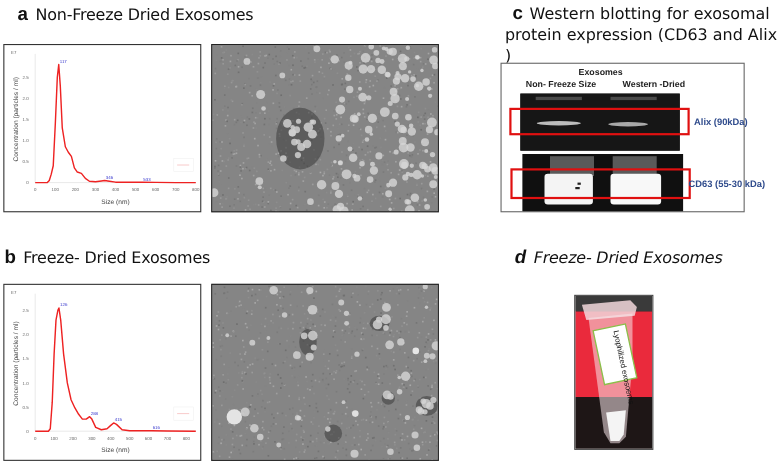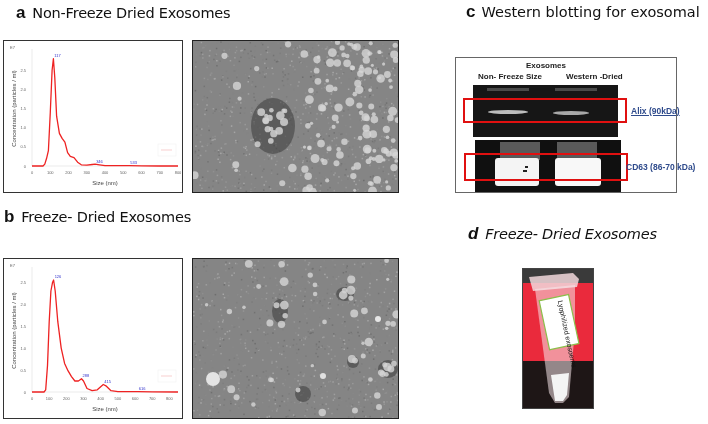--- a/index.html
+++ b/index.html
@@ -1102,21 +1102,21 @@
       <circle cx="95.06301440329217" cy="3.365912208504801" r="3.1144161522633746" fill="#d6d6d6" opacity="0.8"></circle>
       <circle cx="43.95318930041152" cy="44.91615655006859" r="4.104269547325103" fill="#d6d6d6" opacity="0.8"></circle>
       <circle cx="31.500771604938272" cy="14.81130829903978" r="3.087178497942387" fill="#d6d6d6" opacity="0.8"></circle>
       <circle cx="99.3724279835391" cy="126.96803412208504" r="4.3131430041152266" fill="#d6d6d6" opacity="0.8"></circle>
       <circle cx="89.23482510288065" cy="142.30300068587104" r="3.0321630658436214" fill="#d6d6d6" opacity="0.8"></circle>
       <circle cx="42.75462962962963" cy="123.73287465706447" r="3.494238683127572" fill="#d6d6d6" opacity="0.8"></circle>
       <circle cx="1.598508230452675" cy="134.17432270233198" r="3.9493698559670785" fill="#d6d6d6" opacity="0.8"></circle>
     </svg>
 </div>
 
-<div class="title" style="left:4px; top:207px;">
+<div class="title" style="left:4px; top:224px;">
   <span class="lbl">b</span><span>Freeze- Dried  Exosomes</span>
 </div>
 
 <div class="panel-box" style="left:3px; top:258px; width:180px; height:161px;">
   <svg id="chart-b" width="178" height="159">
       <line x1="28" y1="8" x2="28" y2="133" stroke="#ddd" stroke-width="0.6"></line>
       <line x1="28" y1="133" x2="174" y2="133" stroke="#ddd" stroke-width="0.6"></line>
       <text x="6" y="8" font-size="4" fill="#666" font-family="Liberation Sans, sans-serif">E7</text>
       <text x="22" y="134.5" font-size="4" fill="#666" text-anchor="end" font-family="Liberation Sans, sans-serif">0</text>
       <text x="22" y="112.53571428571428" font-size="4" fill="#666" text-anchor="end" font-family="Liberation Sans, sans-serif">0.5</text>
@@ -2108,20 +2108,21 @@
       <circle cx="43.58886316872428" cy="138.32004886831274" r="2.997633744855967" fill="#d6d6d6" opacity="0.8"></circle>
       <circle cx="76.9039994855967" cy="63.92579732510288" r="3.508320473251029" fill="#d6d6d6" opacity="0.8"></circle>
       <circle cx="20" cy="120" r="7" fill="#e4e4e4"></circle>
       <circle cx="130" cy="117" r="3" fill="#e0e0e0"></circle>
       <circle cx="185" cy="60" r="3" fill="#e6e6e6"></circle>
     </svg>
 </div>
 
 <div class="wb-title" style="left:452px; top:2px;margin-left:14px;">
   <div><span class="lbl" style="font-weight:bold; font-family:'Liberation Sans',sans-serif; font-size:17px; margin-right:6px;">c</span><span>Western blotting for exosomal</span></div>
+  <div style="margin-left:-7px;">protein expression (CD63 and Alix )</div>
 </div>
 
 <div class="wb-box" style="left:455px; top:57px; width:222px; height:136px;">
   <div class="wb-head" style="left:70px; top:3px;">Exosomes</div>
   <div class="wb-head" style="left:22px; top:14px;">Non- Freeze Size</div>
   <div class="wb-head" style="left:110px; top:14px;">Western -Dried</div>
 
   <div class="gel" style="left:17px; top:27px; width:145px; height:52px;">
     <svg width="145" height="52">
       <rect x="0" y="0" width="145" height="52" fill="#161616"></rect>
@@ -2139,22 +2140,22 @@
       <rect x="20" y="18" width="44" height="28" rx="3" fill="#f4f4f4"></rect>
       <rect x="80" y="18" width="46" height="28" rx="3" fill="#f8f8f8"></rect>
       <rect x="50" y="26" width="3" height="2" fill="#222"></rect>
       <rect x="48" y="30" width="4" height="2" fill="#222"></rect>
     </svg>
   </div>
 
   <div class="redbox" style="left:7px; top:40px; width:164px; height:25px;"></div>
   <div class="redbox" style="left:8px; top:95px; width:164px; height:28px;"></div>
 
-  <div class="wb-mark" style="left:175px; top:48px;text-decoration:underline;">Alix (90kDa)</div>
-  <div class="wb-mark" style="left:170px; top:104px;">CD63 (86-70 kDa)</div>
+  <div class="wb-mark" style="left:175px; top:48px;">Alix (90kDa)</div>
+  <div class="wb-mark" style="left:170px; top:104px;">CD63 (55-30 kDa)</div>
 </div>
 
 <div class="title" style="left:468px; top:224px;font-style:italic;">
   <span class="lbl">d</span><span>Freeze- Dried  Exosomes</span>
 </div>
 
 <div class="tube" style="left:522px; top:268px; width:72px; height:141px;">
   <svg width="70" height="139">
     <rect x="0" y="0" width="70" height="139" fill="#2a2222"></rect>
     <rect x="0" y="14" width="70" height="78" fill="#ea2a3c"></rect>

